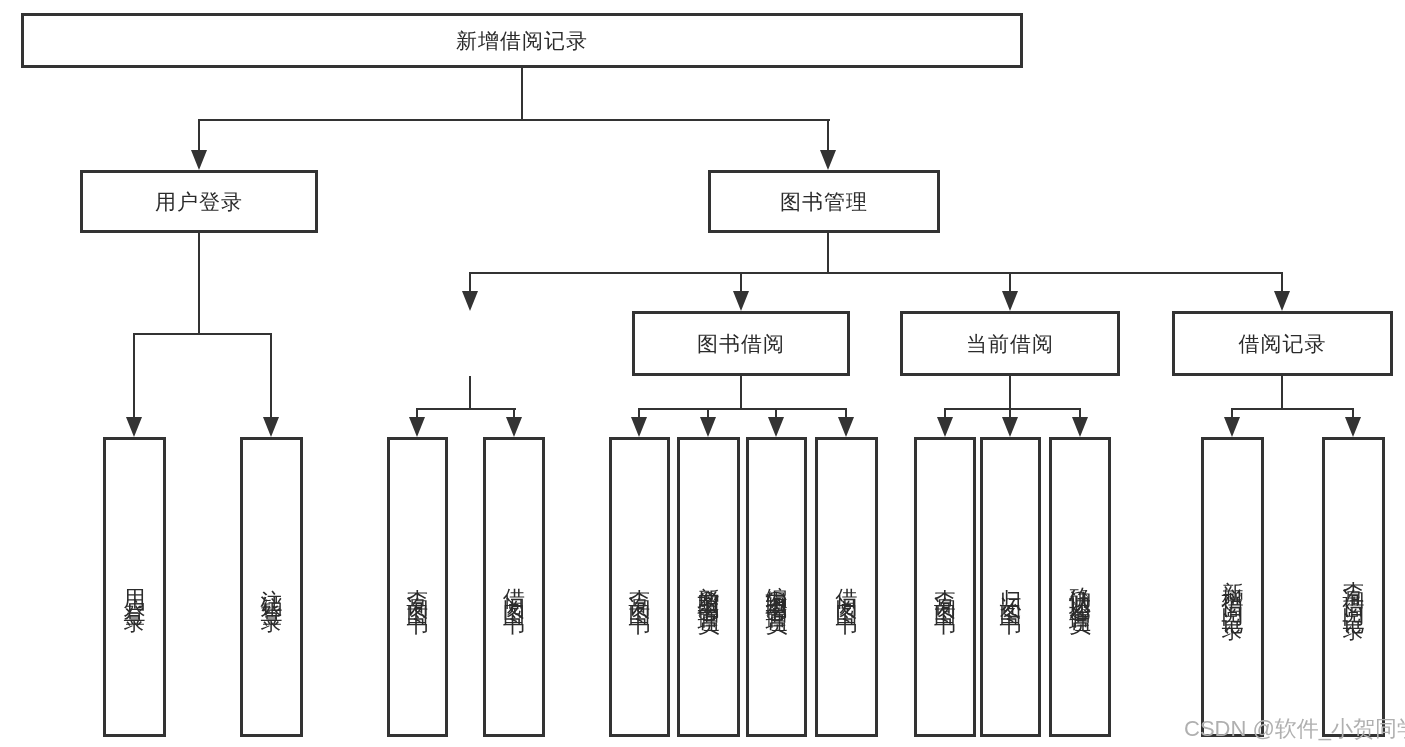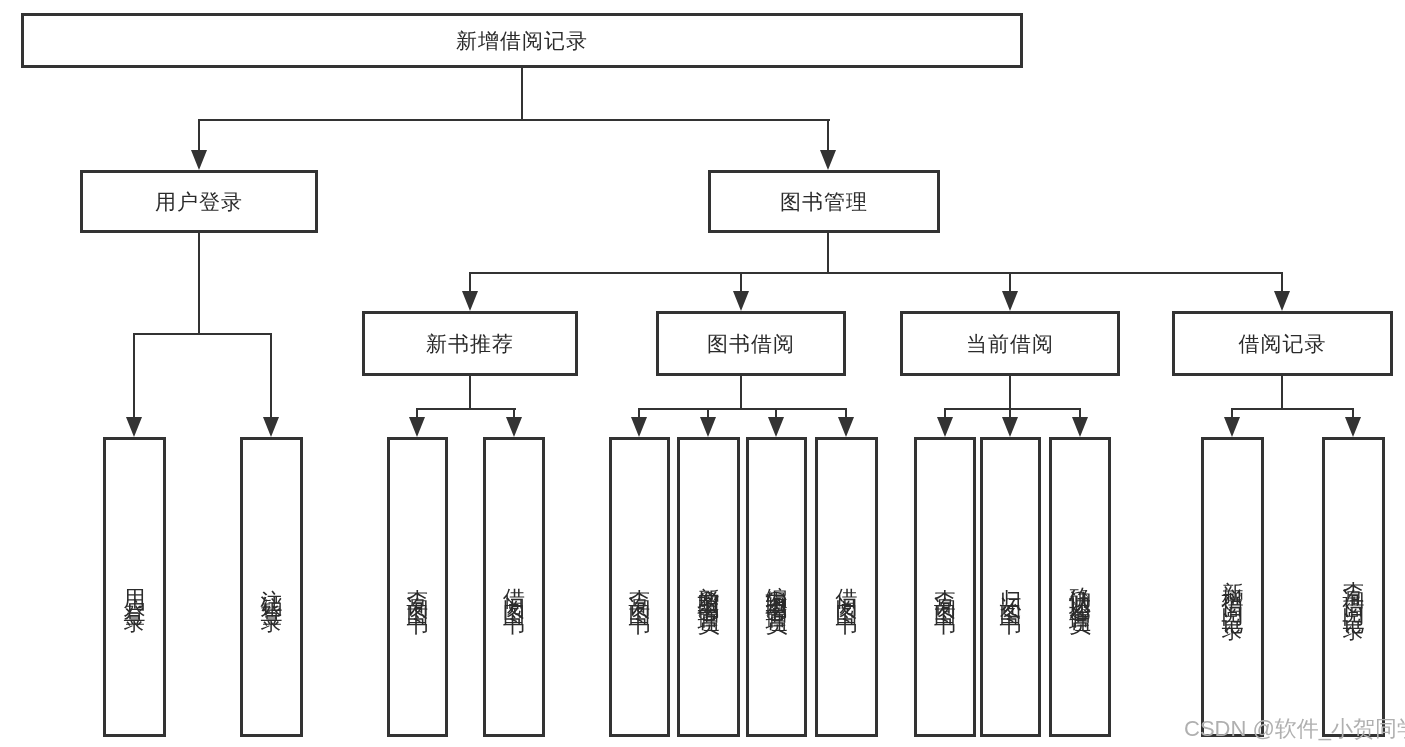--- a/index.html
+++ b/index.html
@@ -67,24 +67,21 @@
     <span>新增借阅记录</span>
   </div>
 
   <div class="box h" style="left:80px; top:170px; width:238px; height:63px;">
     <span>用户登录</span>
   </div>
   <div class="box h" style="left:708px; top:170px; width:232px; height:63px;">
     <span>图书管理</span>
   </div>
 
-  <div class="box h" style="left:362px; top:311px; width:216px; height:65px;">
-    <span>新书推荐</span>
-  </div>
-  <div class="box h" style="left:632px; top:311px; width:190px; height:65px;margin-left:24px;">
+  <div class="box h" style="left:632px; top:311px; width:218px; height:65px;">
     <span>图书借阅</span>
   </div>
   <div class="box h" style="left:900px; top:311px; width:220px; height:65px;">
     <span>当前借阅</span>
   </div>
   <div class="box h" style="left:1172px; top:311px; width:221px; height:65px;">
     <span>借阅记录</span>
   </div>
 
   <div class="box v" style="left:103px; top:437px; width:63px; height:300px;">

